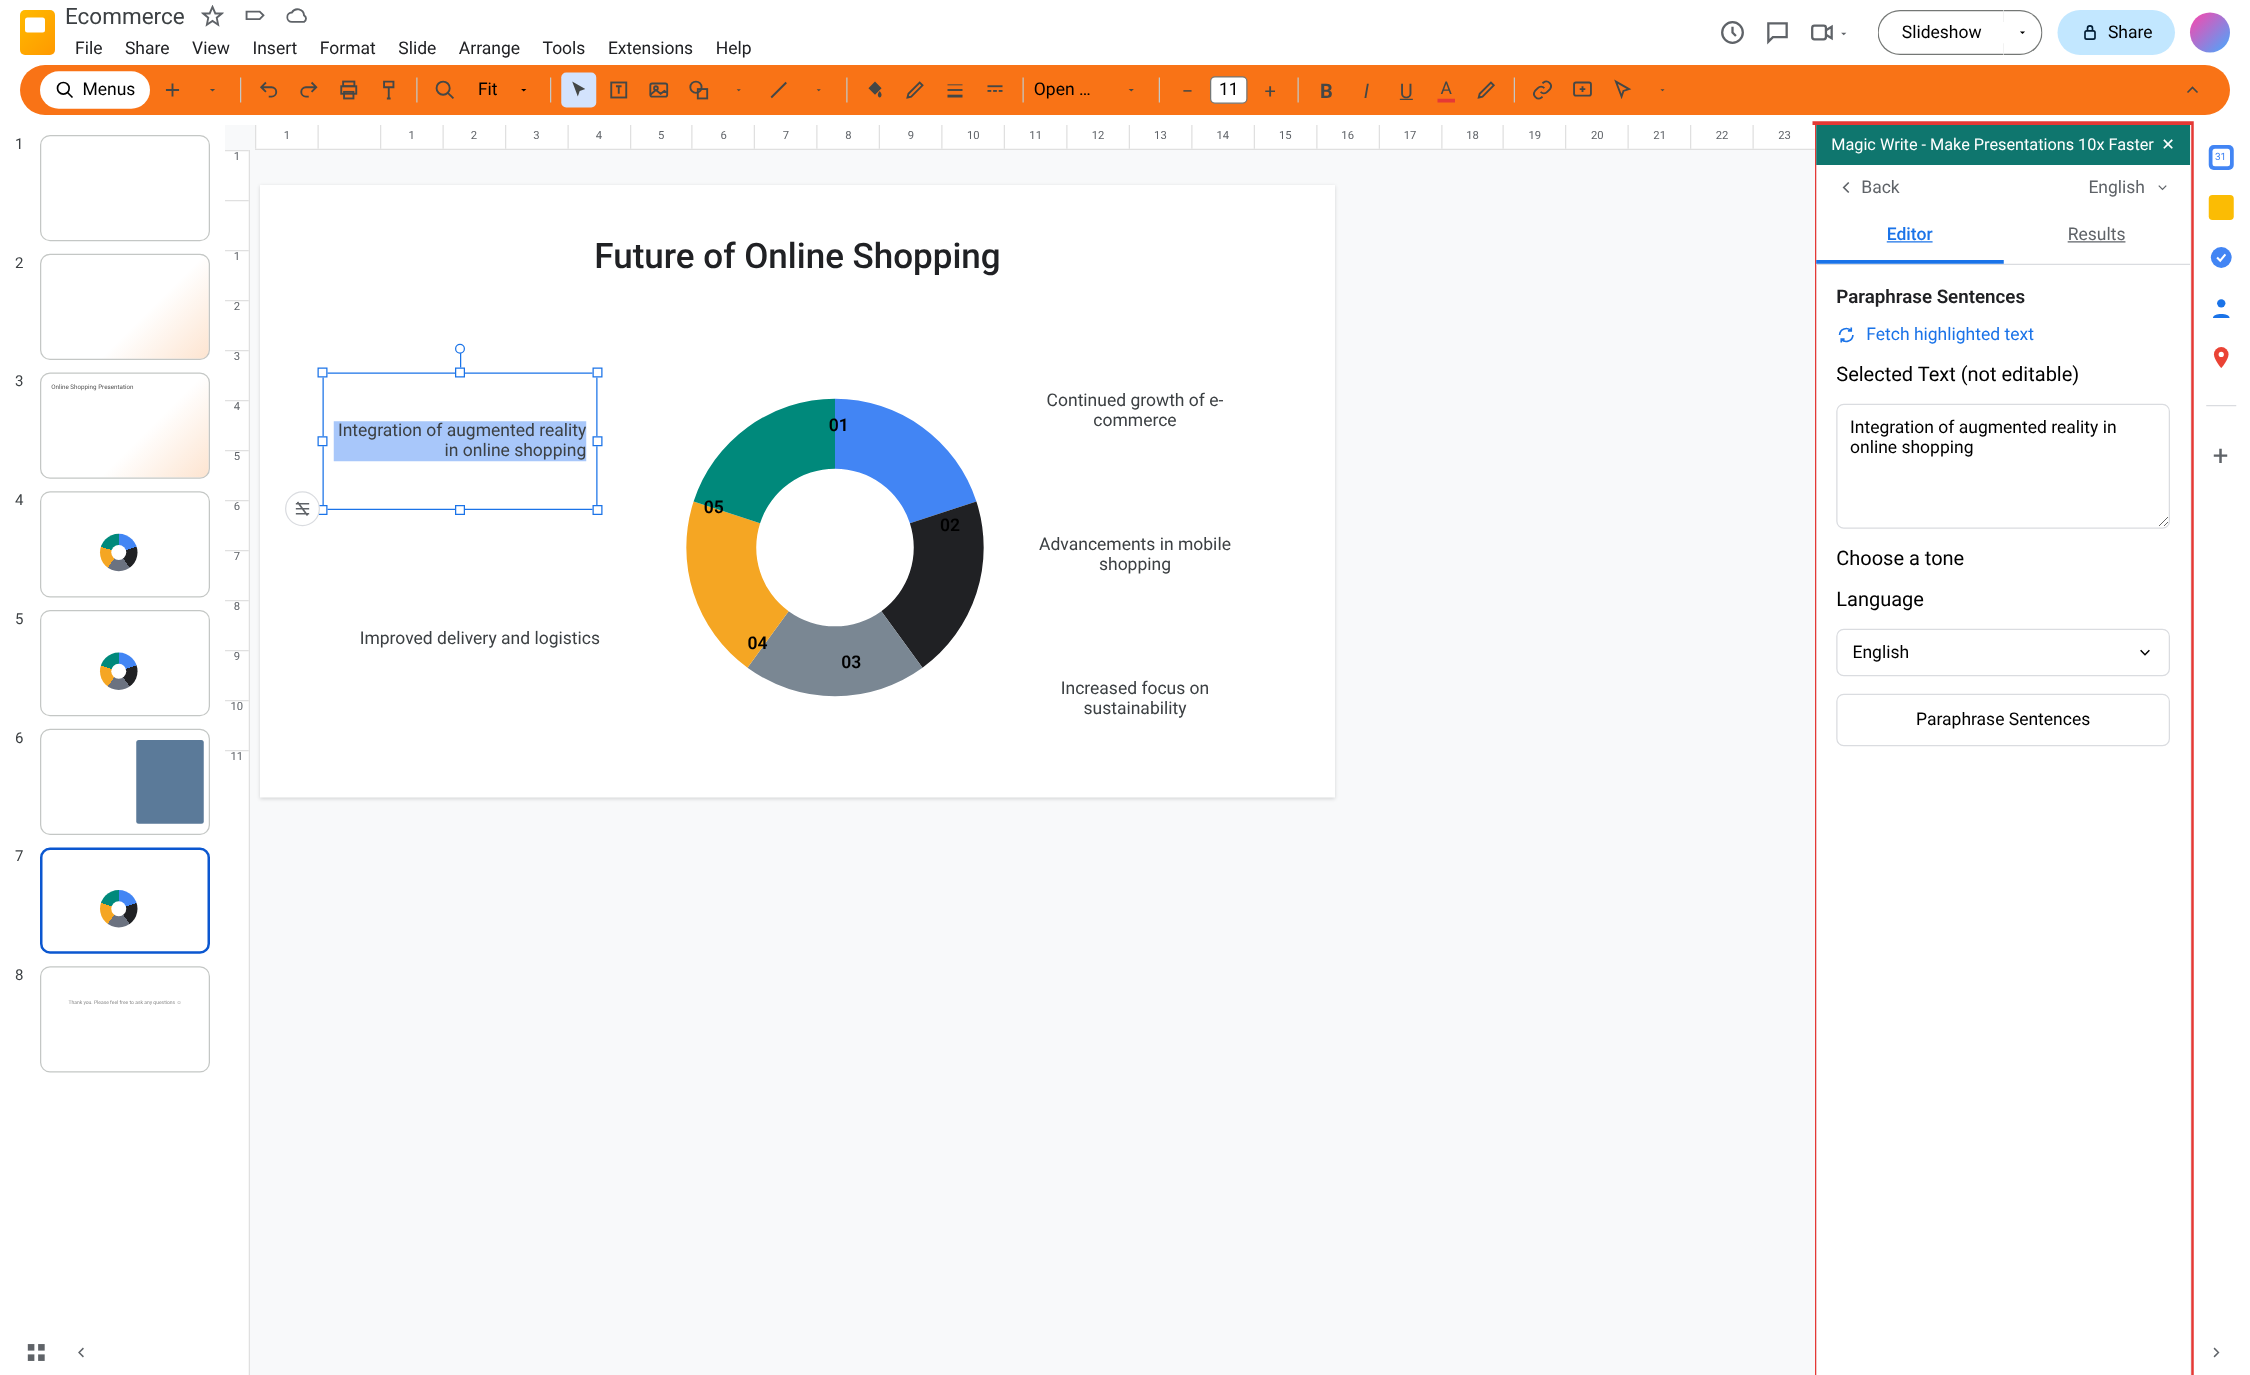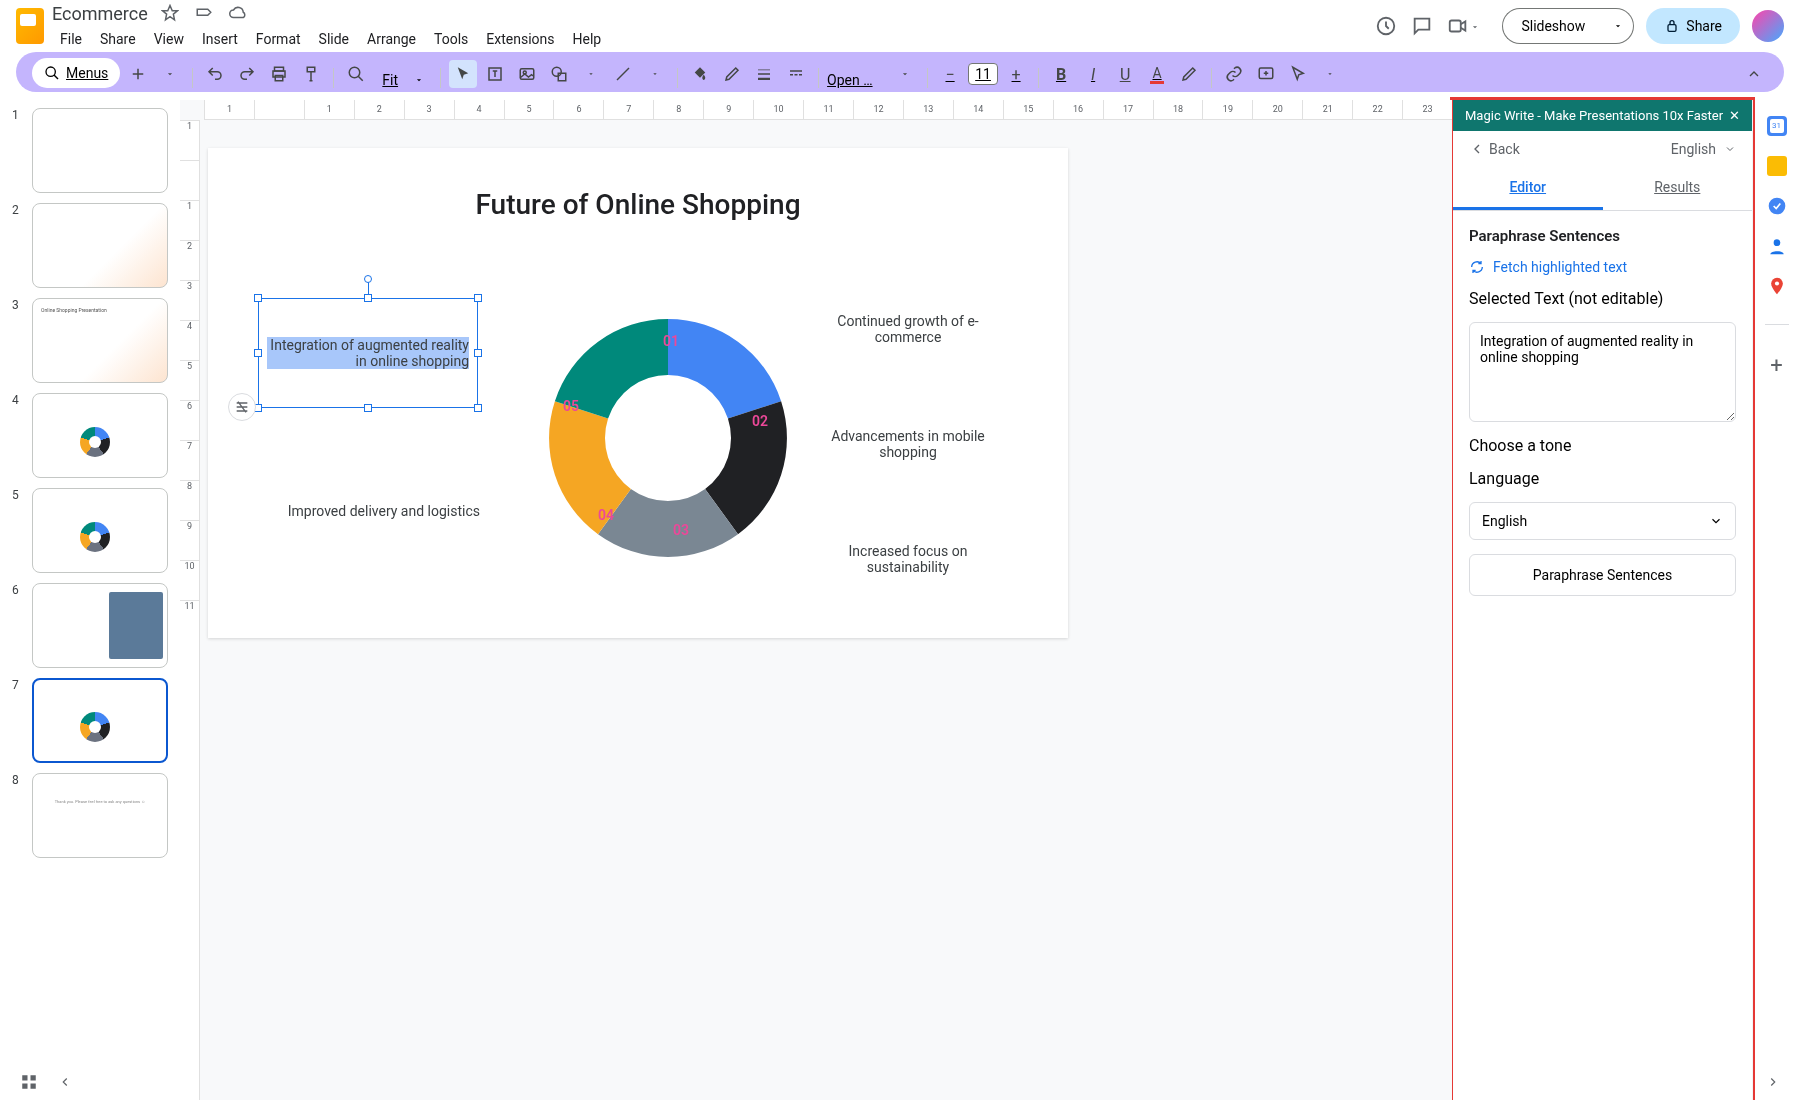--- a/index.html
+++ b/index.html
@@ -17,21 +17,21 @@
 .menu-item { padding: 4px 8px; font-size: 14px; color: #202124; border-radius: 4px; cursor: pointer; }
 .header-actions { display: flex; align-items: center; gap: 12px; }
 .pill-btn { display: flex; align-items: center; gap: 6px; padding: 8px 18px; border-radius: 40px; border: 1px solid #747775; font-size: 14px; cursor: pointer; background: #fff; height: 36px; }
 .pill-dropdown { border-left: none; border-radius: 0 40px 40px 0; padding: 8px 10px; }
 .slideshow-combo { display: flex; }
 .slideshow-combo .pill-main { border-radius: 40px 0 0 40px; border-right: 0; }
 .share-btn { background: #c2e7ff; border: none; }
 .avatar { width: 32px; height: 32px; border-radius: 50%; background: linear-gradient(135deg,#f4a,#4af); }
 
 
-.toolbar { display: flex; align-items: flex-end; gap: 4px; padding: 4px 16px; background: #c4b5fd; border-radius: 28px; margin: 0 16px 8px; height: 40px; text-decoration: underline; }
+.toolbar { display: flex; align-items: center; gap: 4px; padding: 4px 16px; background: #f97316; border-radius: 28px; margin: 0 16px 8px; height: 40px; }
 .tool-btn { display: flex; align-items: center; justify-content: center; min-width: 28px; height: 28px; border-radius: 4px; color: #444746; cursor: pointer; }
 .tool-btn.active { background: #d3e3fd; }
 .tool-sep { width: 1px; height: 20px; background: #c4c7c5; margin: 0 4px; }
 .menus-pill { display: flex; align-items: center; gap: 6px; background: #fff; border-radius: 16px; padding: 4px 12px; height: 30px; font-size: 14px; }
 .zoom-select { display: flex; align-items: center; gap: 16px; padding: 0 8px; font-size: 14px; }
 .font-select { font-size: 14px; width: 60px; overflow: hidden; text-overflow: ellipsis; white-space: nowrap; }
 .font-size-group { display: flex; align-items: center; gap: 4px; }
 .font-size-input { width: 30px; height: 22px; text-align: center; border: 1px solid #747775; border-radius: 4px; font-size: 14px; }
 
 
@@ -56,21 +56,21 @@
 .text-box-selected { position: absolute; top: 150px; left: 50px; width: 220px; height: 110px; border: 1.5px solid #1a73e8; display: flex; align-items: center; justify-content: center; padding: 8px; }
 .text-box-selected .txt { font-size: 14px; text-align: right; color: #3c4043; background: #a8c7fa; }
 .sel-handle { position: absolute; width: 8px; height: 8px; background: #fff; border: 1.5px solid #1a73e8; }
 .h-tl{top:-5px;left:-5px}.h-tr{top:-5px;right:-5px}.h-bl{bottom:-5px;left:-5px}.h-br{bottom:-5px;right:-5px}
 .h-tm{top:-5px;left:calc(50% - 4px)}.h-bm{bottom:-5px;left:calc(50% - 4px)}
 .h-ml{top:calc(50% - 4px);left:-5px}.h-mr{top:calc(50% - 4px);right:-5px}
 .rot-handle{position:absolute;top:-24px;left:calc(50% - 4px);width:8px;height:8px;background:#fff;border:1.5px solid #1a73e8;border-radius:50%}
 .rot-line{position:absolute;top:-18px;left:50%;width:1px;height:14px;background:#1a73e8}
 
 .donut { position: absolute; top: 150px; left: 320px; width: 280px; height: 280px; }
-.seg-label { position:absolute; color:#ec4899; font-weight:600; font-size:14px; }
+.seg-label { position:absolute; color:#000000; font-weight:600; font-size:14px; }
 
 .label-text { position: absolute; font-size: 14px; color: #3c4043; text-align: center; }
 
 .floating-btn { position: absolute; top: 245px; left: 20px; width: 28px; height: 28px; background:#fff; border:1px solid #dadce0; border-radius: 14px; display:flex; align-items:center; justify-content:center; cursor:pointer; }
 
 
 .sidepanel { width: 300px; border-left: 1px solid #dadce0; display: flex; flex-direction: column; background:#fff; }
 .highlight-box { border: 3px solid #e53935; margin: -3px; flex: 1; display:flex; flex-direction:column; }
 .sp-header { background: #0f766e; color: #fff; padding: 8px 12px; font-size: 13px; display:flex; justify-content:space-between; align-items:center; }
 .sp-nav { display: flex; align-items: center; justify-content: space-between; padding: 10px 16px; font-size: 14px; color: #5f6368; }

